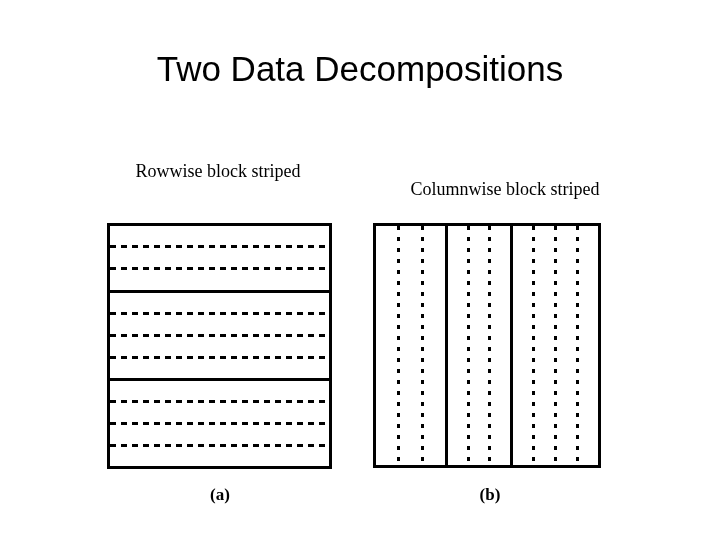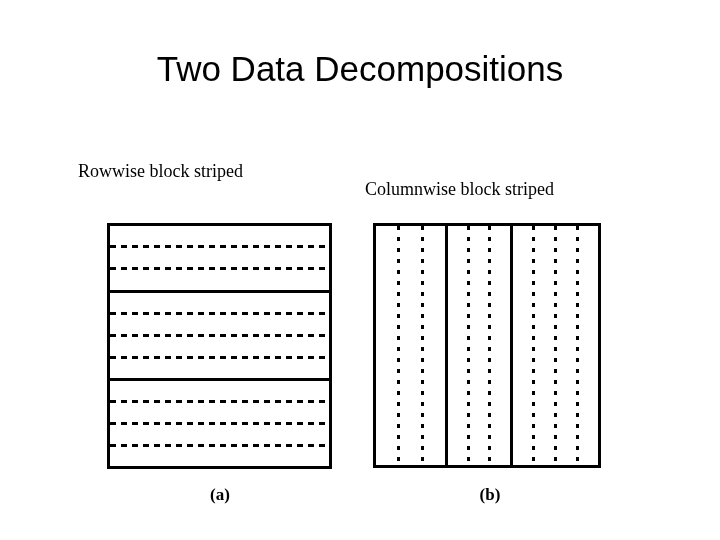--- a/index.html
+++ b/index.html
@@ -33,21 +33,21 @@
   }
 
   
   .panel-heading {
     position: absolute;
     top: 160px;
     font-family: "Liberation Serif", "DejaVu Serif", serif;
     font-size: 18px;
     font-weight: 400;
     line-height: 22px;
-    text-align: left;
+    text-align: center;
     white-space: nowrap;
   }
   #heading-rowwise  { left:  78px; width: 280px; }
   #heading-colwise  { left: 365px; width: 280px; margin-top: 18px; }
 
   
   .panel-caption {
     position: absolute;
     top: 485px;
     font-family: "Liberation Serif", "DejaVu Serif", serif;

